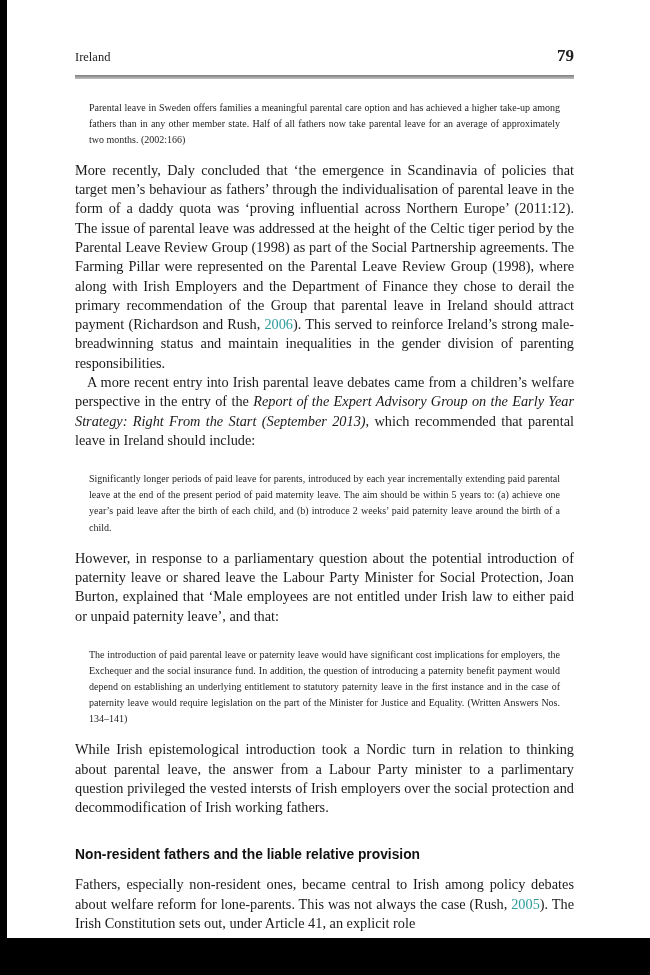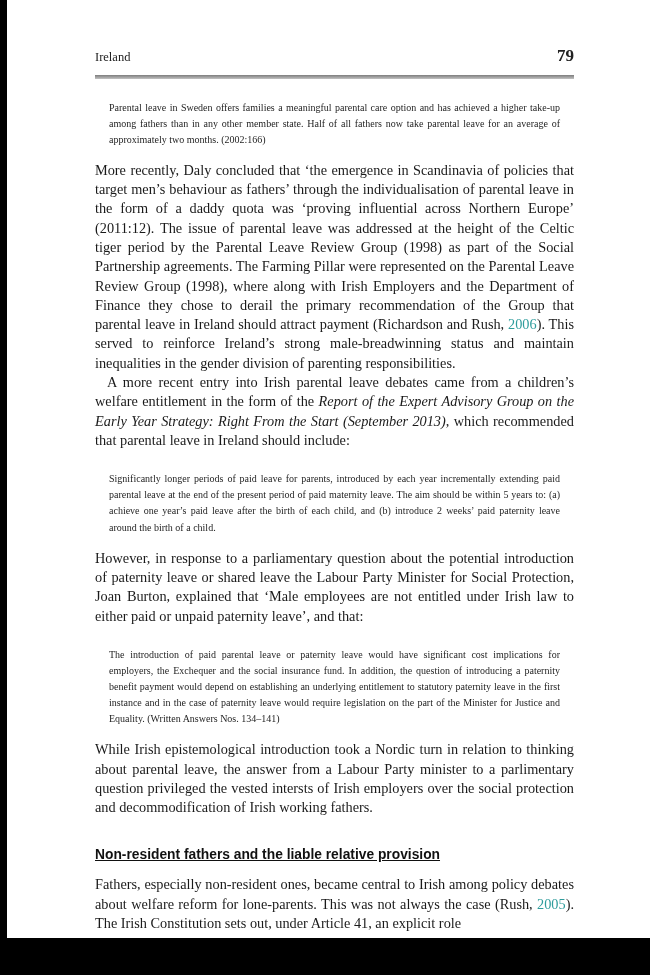--- a/index.html
+++ b/index.html
@@ -9,21 +9,21 @@
     position:relative;
     font-family:"Liberation Serif", serif;
   }
   .page {
     position:absolute; left:7px; top:0;
     width:643px; height:938px;
     background:#ffffff;
     overflow:hidden;
   }
   .content {
-    padding:46px 76px 0 88px;
+    padding:46px 76px 0 68px;
     color:#1e1e1e;
   }
   .running-header {
     display:flex; justify-content:space-between; align-items:baseline;
     font-size:12.5px; color:#222;
   }
   .running-header .pagenum { font-weight:bold; font-size:17px; }
   .rule {
     margin-top:9px;
     height:3.5px;
@@ -46,40 +46,39 @@
   .para.after-quote { margin-top:2px; }
   .para.indent { text-indent:12px; }
   .link { color:var(--link,#2e9c9c); text-decoration:none; cursor:pointer; }
   .report-title { font-style:italic; }
   .section-heading {
     font-family:"Liberation Sans", sans-serif;
     font-weight:700;
     font-size:13.8px;
     color:#111;
     margin:30px 0 13px 0;
-    text-decoration:underline;
   }
 </style>
 </head>
 <body>
 
 <div class="page">
   <div class="content">
 
     <div class="running-header">
       <span>Ireland</span>
       <span class="pagenum">79</span>
     </div>
     <div class="rule"></div>
 
     <div class="quote">Parental leave in Sweden offers families a meaningful parental care option and has achieved a higher take-up among fathers than in any other member state. Half of all fathers now take parental leave for an average of approximately two months. (2002:166)</div>
 
     <p class="para after-quote"><span>More recently, Daly concluded that ‘the emergence in Scandinavia of policies that target men’s behaviour as fathers’ through the individualisation of parental leave in the form of a daddy quota was ‘proving influential across Northern Europe’ (2011:12). The issue of parental leave was addressed at the height of the Celtic tiger period by the Parental Leave Review Group (1998) as part of the Social Partnership agreements. The Farming Pillar were represented on the Parental Leave Review Group (1998), where along with Irish Employers and the Department of Finance they chose to derail the primary recommendation of the Group that parental leave in Ireland should attract payment (Richardson and Rush, </span><a class="link">2006</a><span>). This served to reinforce Ireland’s strong male-breadwinning status and maintain inequalities in the gender division of parenting responsibilities.</span></p>
 
-    <p class="para indent"><span>A more recent entry into Irish parental leave debates came from a children’s welfare entitlement in the form of the </span><span class="report-title">Report of the Expert Advisory Group on the Early Year Strategy: Right From the Start (September 2013)</span><span>, which recommended that parental leave in Ireland should include:</span></p>
+    <p class="para indent"><span>A more recent entry into Irish parental leave debates came from a children’s welfare perspective in the entry of the </span><span class="report-title">Report of the Expert Advisory Group on the Early Year Strategy: Right From the Start (September 2013)</span><span>, which recommended that parental leave in Ireland should include:</span></p>
 
     <div class="quote">Significantly longer periods of paid leave for parents, introduced by each year incrementally extending paid parental leave at the end of the present period of paid maternity leave. The aim should be within 5 years to: (a) achieve one year’s paid leave after the birth of each child, and (b) introduce 2 weeks’ paid paternity leave around the birth of a child.</div>
 
     <p class="para after-quote">However, in response to a parliamentary question about the potential introduction of paternity leave or shared leave the Labour Party Minister for Social Protection, Joan Burton, explained that ‘Male employees are not entitled under Irish law to either paid or unpaid paternity leave’, and that:</p>
 
     <div class="quote">The introduction of paid parental leave or paternity leave would have significant cost implications for employers, the Exchequer and the social insurance fund. In addition, the question of introducing a paternity benefit payment would depend on establishing an underlying entitlement to statutory paternity leave in the first instance and in the case of paternity leave would require legislation on the part of the Minister for Justice and Equality. (Written Answers Nos. 134–141)</div>
 
     <p class="para after-quote">While Irish epistemological introduction took a Nordic turn in relation to thinking about parental leave, the answer from a Labour Party minister to a parlimentary question privileged the vested intersts of Irish employers over the social protection and decommodification of Irish working fathers.</p>
 
     <h2 class="section-heading">Non-resident fathers and the liable relative provision</h2>

